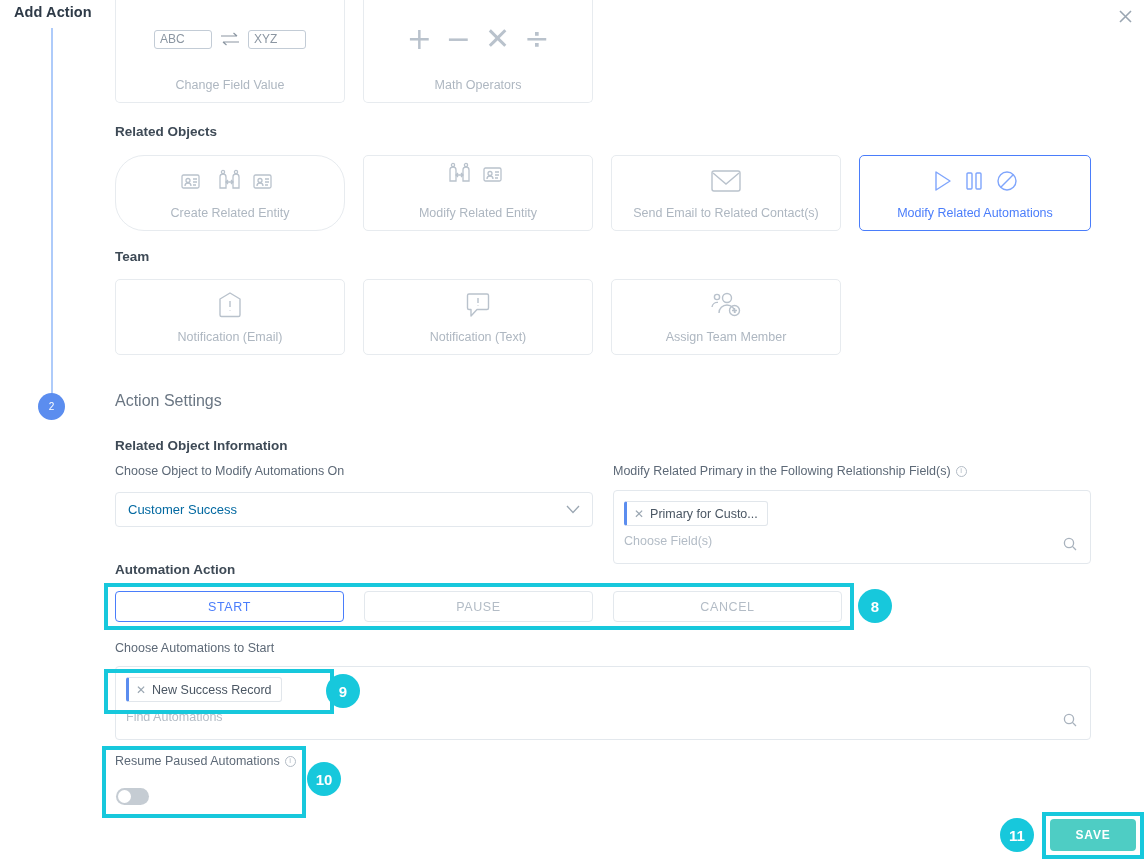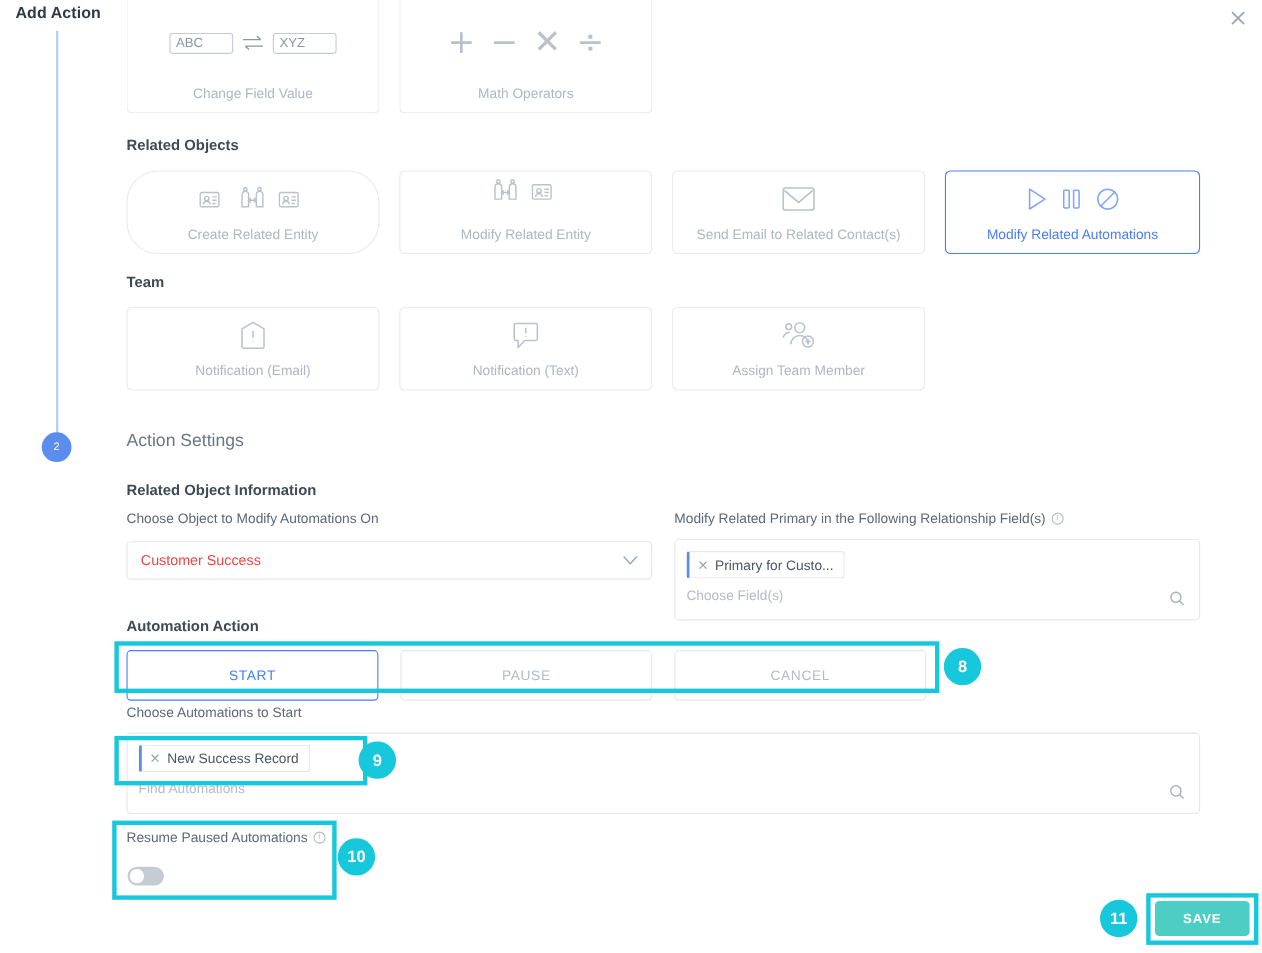--- a/index.html
+++ b/index.html
@@ -142,21 +142,21 @@
 
   
   .select-box {
     position: absolute;
     border: 1px solid #e3e8ed;
     border-radius: 4px;
     background: #fff;
     display: flex; align-items: center;
     padding: 0 12px;
     font-size: 13px;
-    color: #ef4444;
+    color: #0369a1;
     cursor: pointer;
   }
   .select-box .chev {
     margin-left: auto;
     color: #9aa6b2;
   }
 
   
   .token-field {
     position: absolute;
@@ -187,21 +187,21 @@
     display: flex; align-items: center;
   }
   .search-gl {
     position: absolute;
     color: #a8b2bd;
   }
 
   
   .seg {
     position: absolute;
-    height: 46px;
+    height: 31px;
     border-radius: 4px;
     background: #fff;
     border: 1px solid #e3e8ed;
     display: flex; align-items: center; justify-content: center;
     font-size: 12.5px;
     letter-spacing: .6px;
     color: #b3bcc6;
     cursor: pointer;
   }
   .seg.active {

